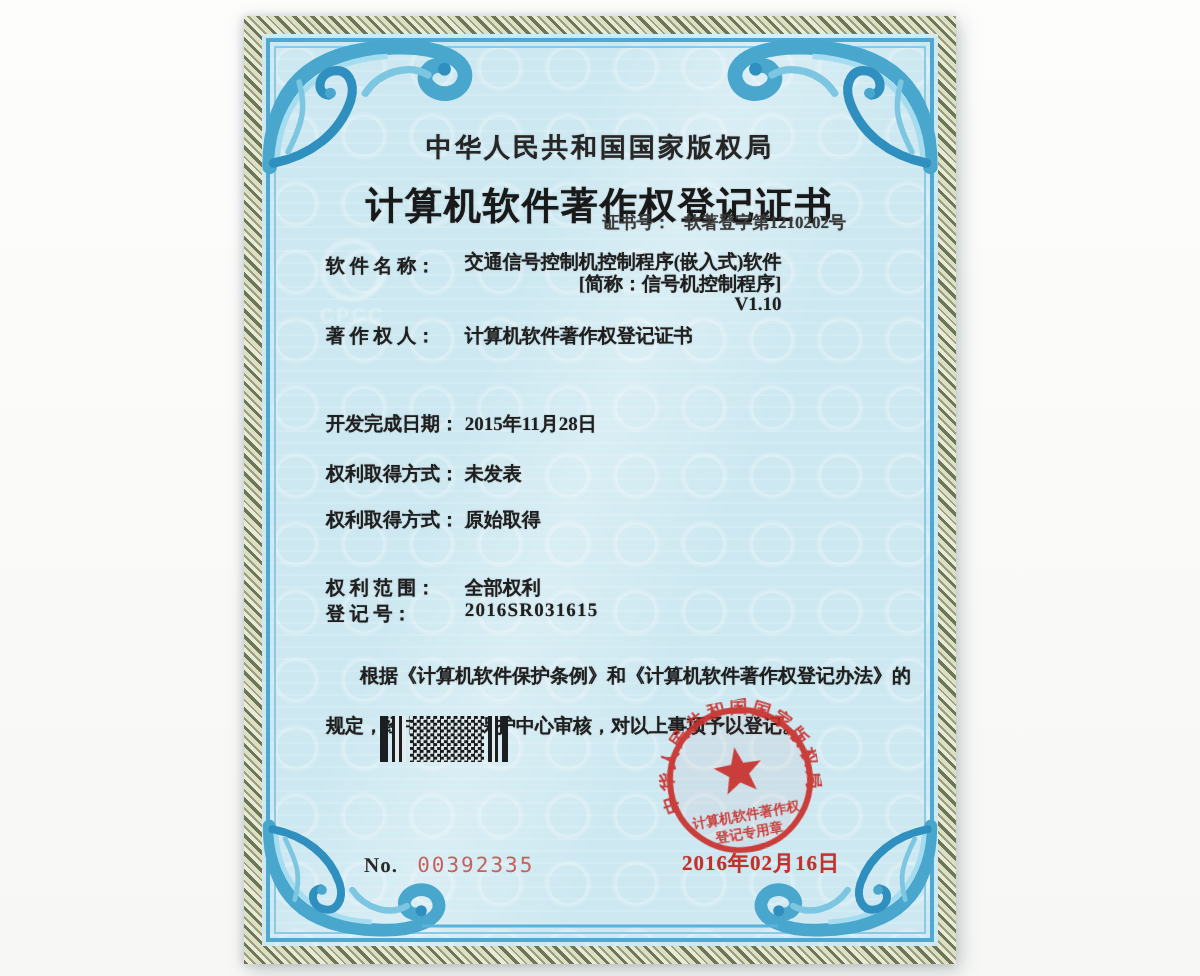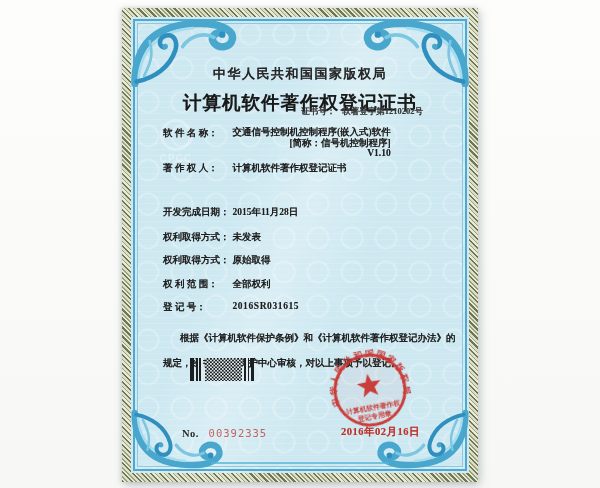--- a/index.html
+++ b/index.html
@@ -123,21 +123,21 @@
       <span class="val">2015年11月28日</span>
     </div>
     <div class="t row" style="top:214px">
       <span class="lbl">权利取得方式：</span>
       <span class="val">未发表</span>
     </div>
     <div class="t row" style="top:237px">
       <span class="lbl">权利取得方式：</span>
       <span class="val">原始取得</span>
     </div>
-    <div class="t row" style="top:261px">
+    <div class="t row" style="top:271px">
       <span class="lbl">权 利 范 围：</span>
       <span class="val">全部权利</span>
     </div>
     <div class="t row" style="top:284px">
       <span class="lbl">登  记  号：</span>
       <span class="val regnum">2016SR031615</span>
     </div>
 
     <div class="t stmt stmt1">根据《计算机软件保护条例》和《计算机软件著作权登记办法》的</div>
     <div class="t stmt stmt2">规定，经中国版权保护中心审核，对以上事项予以登记。</div>

